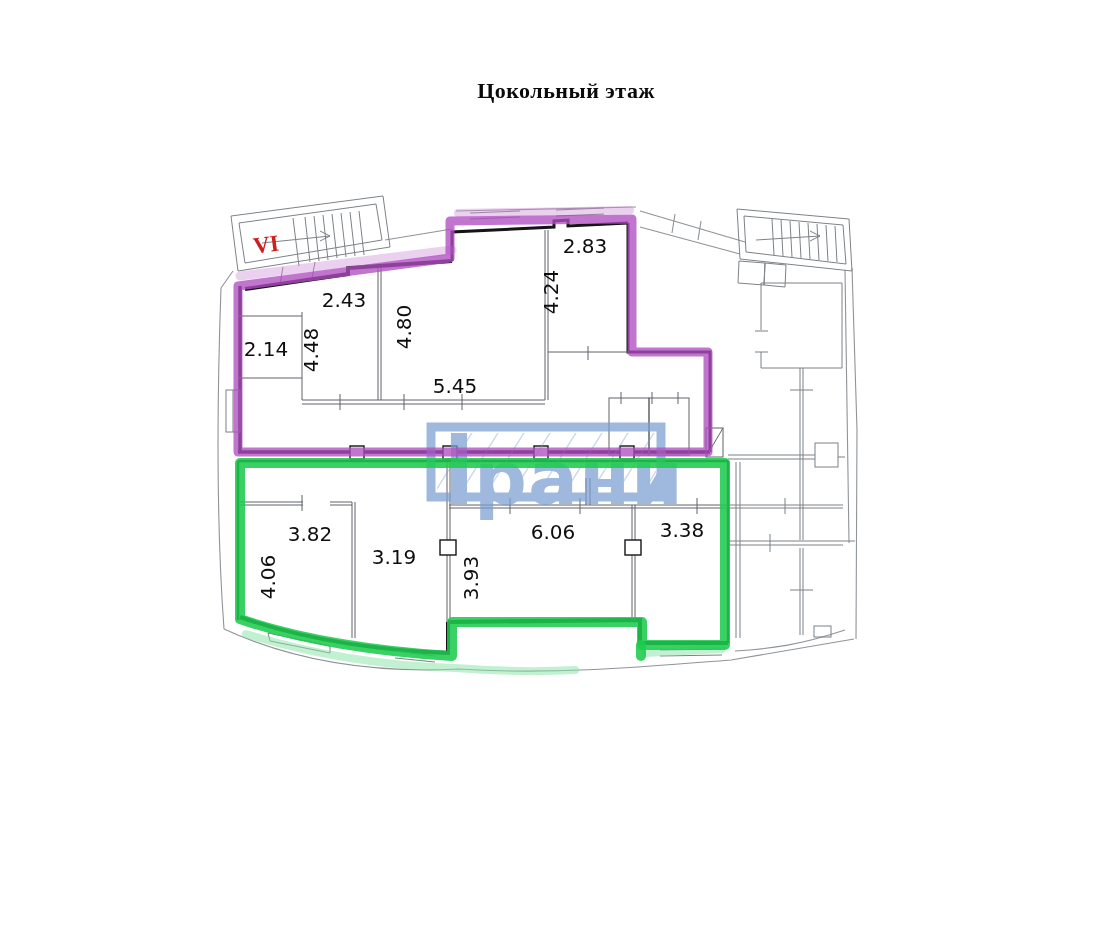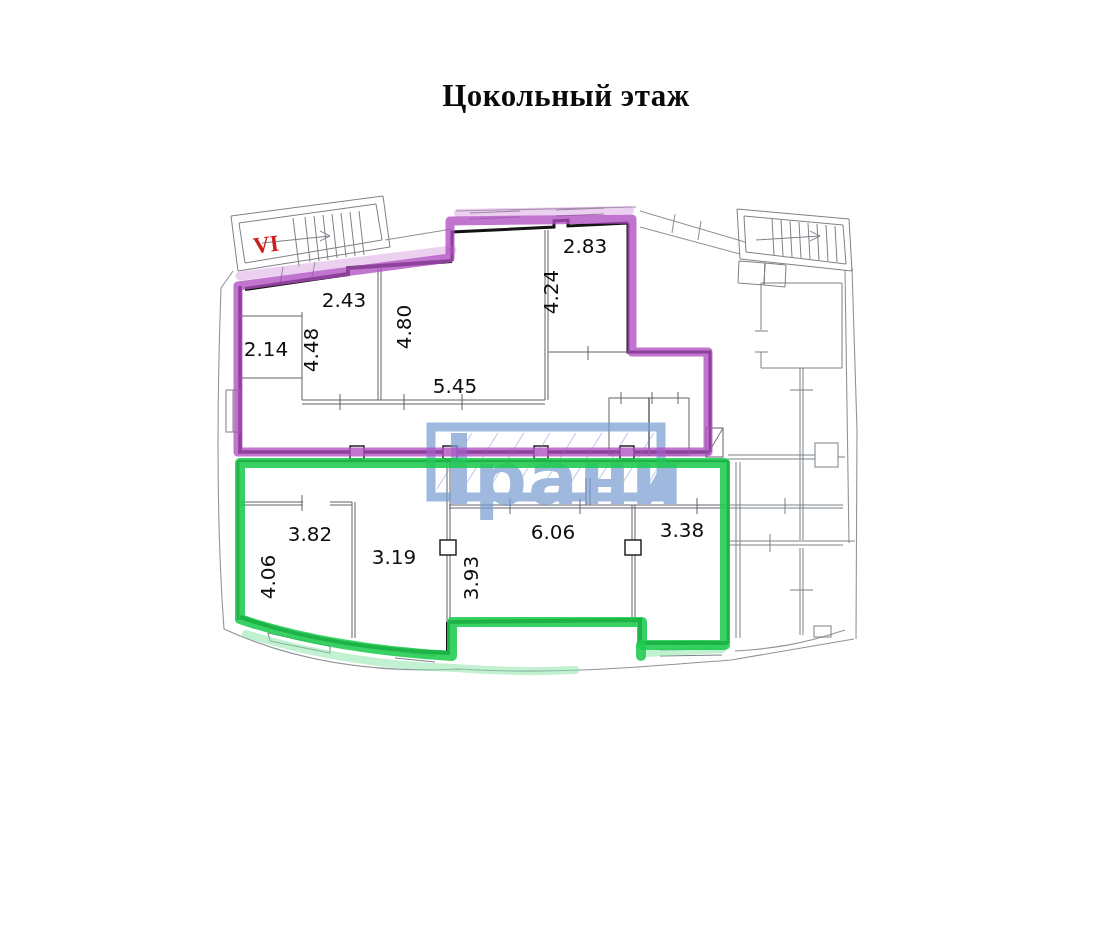--- a/index.html
+++ b/index.html
@@ -1,21 +1,21 @@
 <!DOCTYPE html>
 <html><head>
 <meta charset="utf-8">
 <style>
   html,body{margin:0;padding:0;background:#ffffff;}
   body{width:1094px;height:928px;position:relative;overflow:hidden;
        font-family:"DejaVu Sans", sans-serif;}
   .page-title{
     position:absolute;left:566px;top:78px;transform:translateX(-50%);
     font-family:"Liberation Serif", serif;
-    font-weight:bold;font-size:31px;color:#0a0a0a;white-space:nowrap;
+    font-weight:bold;font-size:22px;color:#0a0a0a;white-space:nowrap;
     letter-spacing:0.5px;
   }
   svg{position:absolute;left:0;top:0;}
   .gray{stroke:#8f9499;stroke-width:1.1;fill:none;}
   .gray2{stroke:#7d8287;stroke-width:1;fill:none;}
   .wall{stroke:#141414;fill:none;}
   .thin{stroke:#5f6368;stroke-width:1;fill:none;}
   .jamb{stroke:#141414;stroke-width:1.4;fill:#ffffff;}
   .dim{font-family:"DejaVu Sans", sans-serif;font-size:20px;fill:#0d0d0d;}
   .vi{font-family:"Liberation Serif", serif;font-weight:bold;font-size:23px;}

